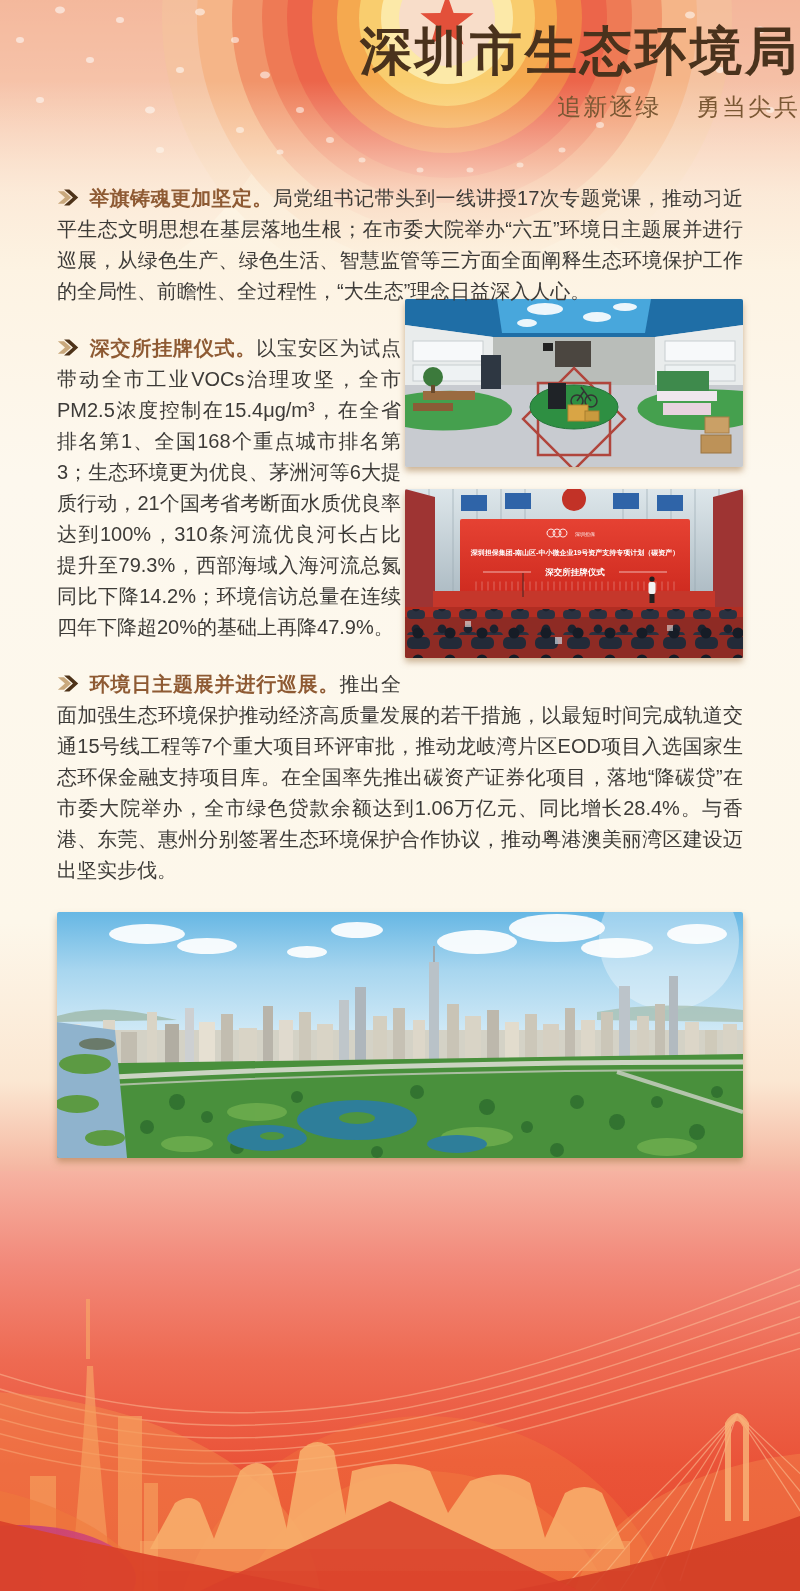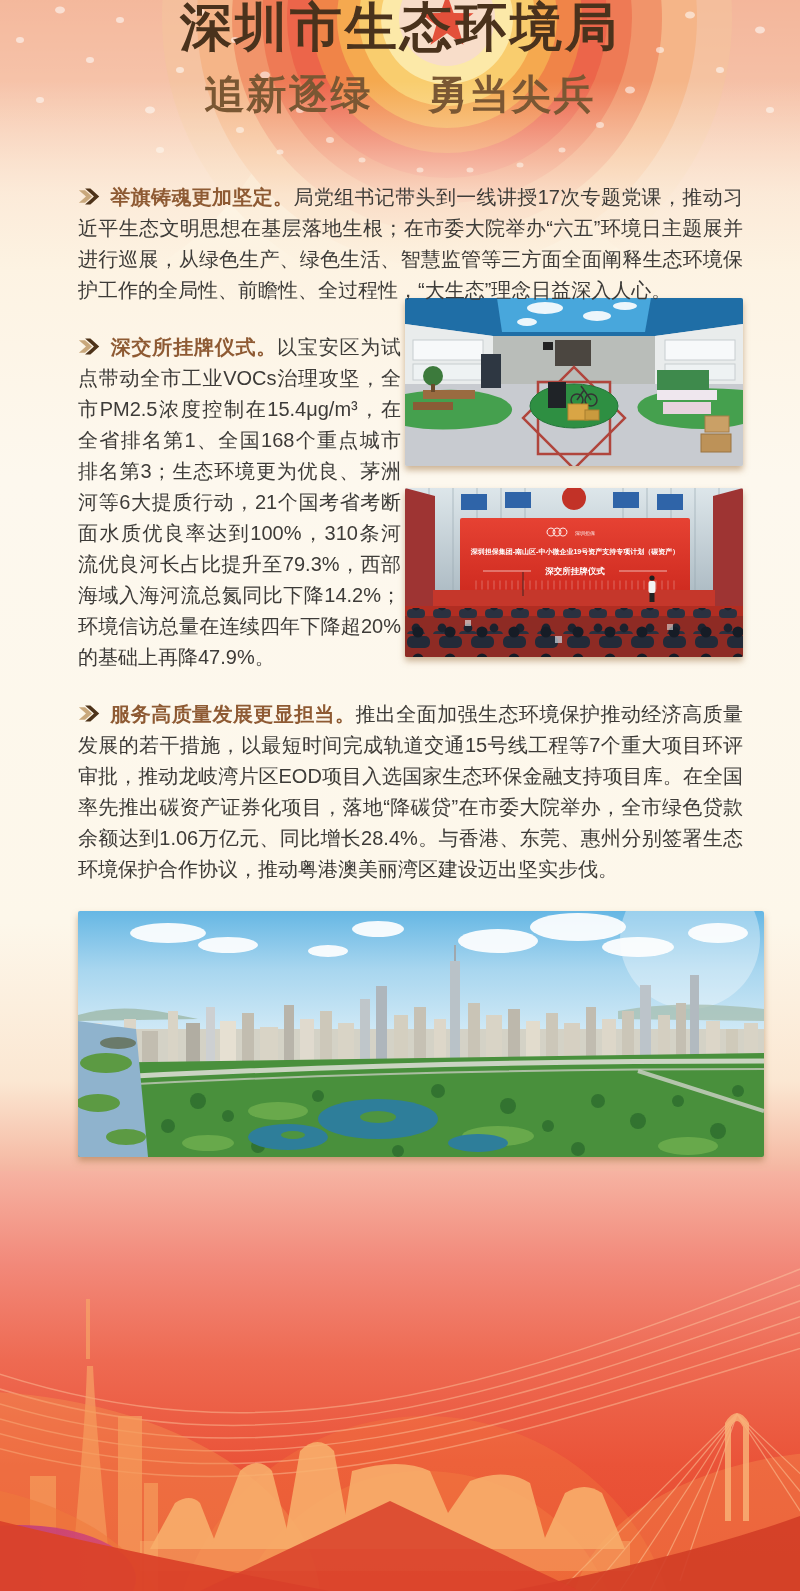--- a/index.html
+++ b/index.html
@@ -5,30 +5,30 @@
   html,body{margin:0;padding:0;}
   .page{
     position:relative; width:800px; height:1591px; overflow:hidden;
     font-family:"Liberation Sans","DejaVu Sans",sans-serif;
     background:linear-gradient(180deg,#f6c9ae 0%,#fdf1de 11%,#fdf8ee 30%,#fdf7ea 58%,#fbe7d2 68%,#f6c0aa 72.5%,#f3a795 75%,#ef8270 85%,#ec5f45 100%);
   }
   .layer{position:absolute;left:0;}
   .header-art{top:0; z-index:0;}
   .footer-art{bottom:0; z-index:0;}
   .content{position:relative; z-index:1;}
-  .masthead{text-align:center;}
+  .masthead{text-align:right;margin-top:24px;}
   .title{
     font-size:52px; font-weight:bold; letter-spacing:3px; line-height:1.05;
     color:#4a321c; margin:0;
   }
   .subtitle{
-    margin-top:12px; font-size:40px; font-weight:bold; letter-spacing:2px;
+    margin-top:12px; font-size:24px; font-weight:normal; letter-spacing:2px;
     color:#7a5733;
   }
-  .article{padding:60px 57px 0 78px;}
+  .article{padding:60px 57px 0 57px;}
   .article p{
     margin:0 0 26px 0; font-size:20px; line-height:31px; color:#3d3b38;
     text-align:justify;
   }
   .lead{color:#8e5a33; font-weight:bold;}
   .pt-icon{width:23px;height:19px;margin-right:9px;vertical-align:-2px;}
   .photo-col{
     float:right; width:338px; margin:-34px 0 42px 4px;
   }
   .photo-col figure, .pano{margin:0;}
@@ -293,21 +293,21 @@
       </div>
 
       <p><svg class="pt-icon" viewBox="0 0 26 20">
             <polygon points="1,3 8,3 16,10 8,17 1,17 9,10" fill="#c9a87c"></polygon>
             <polygon points="8,1 14,1 24,10 14,19 8,19 18,10" fill="#4e3319"></polygon>
           </svg><b class="lead">深交所挂牌仪式。</b><span>以宝安区为试点带动全市工业VOCs治理攻坚，全市PM2.5浓度控制在15.4μg/m³，在全省排名第1、全国168个重点城市排名第3；生态环境更为优良、茅洲河等6大提质行动，21个国考省考断面水质优良率达到100%，310条河流优良河长占比提升至79.3%，西部海域入海河流总氮同比下降14.2%；环境信访总量在连续四年下降超20%的基础上再降47.9%。</span></p>
 
       <p><svg class="pt-icon" viewBox="0 0 26 20">
             <polygon points="1,3 8,3 16,10 8,17 1,17 9,10" fill="#c9a87c"></polygon>
             <polygon points="8,1 14,1 24,10 14,19 8,19 18,10" fill="#4e3319"></polygon>
-          </svg><b class="lead">服务高质量发展更显担当。</b><span>推出全面加强生态环境保护推动经济高质量发展的若干措施，以最短时间完成轨道交通15号线工程等7个重大项目环评审批，推动龙岐湾片区EOD项目入选国家生态环保金融支持项目库。在全国率先推出碳资产证券化项目，落地“降碳贷”在市委大院举办，全市绿色贷款余额达到1.06万亿元、同比增长28.4%。与香港、东莞、惠州分别签署生态环境保护合作协议，推动粤港澳美丽湾区建设迈出坚实步伐。</span></p>
+          </svg><b class="lead">环境日主题展并进行巡展。</b><span>推出全面加强生态环境保护推动经济高质量发展的若干措施，以最短时间完成轨道交通15号线工程等7个重大项目环评审批，推动龙岐湾片区EOD项目入选国家生态环保金融支持项目库。在全国率先推出碳资产证券化项目，落地“降碳贷”在市委大院举办，全市绿色贷款余额达到1.06万亿元、同比增长28.4%。与香港、东莞、惠州分别签署生态环境保护合作协议，推动粤港澳美丽湾区建设迈出坚实步伐。</span></p>
 
       <figure class="pano">
         <svg class="shot" width="686" height="246" viewBox="0 0 686 246">
           <defs>
             <linearGradient id="skyG" x1="0" y1="0" x2="0" y2="1">
               <stop offset="0" stop-color="#66b7e4"></stop>
                 <stop offset=".45" stop-color="#a8d6ef"></stop>
                 <stop offset="1" stop-color="#d6ecf7"></stop>
             </linearGradient>
           </defs>

